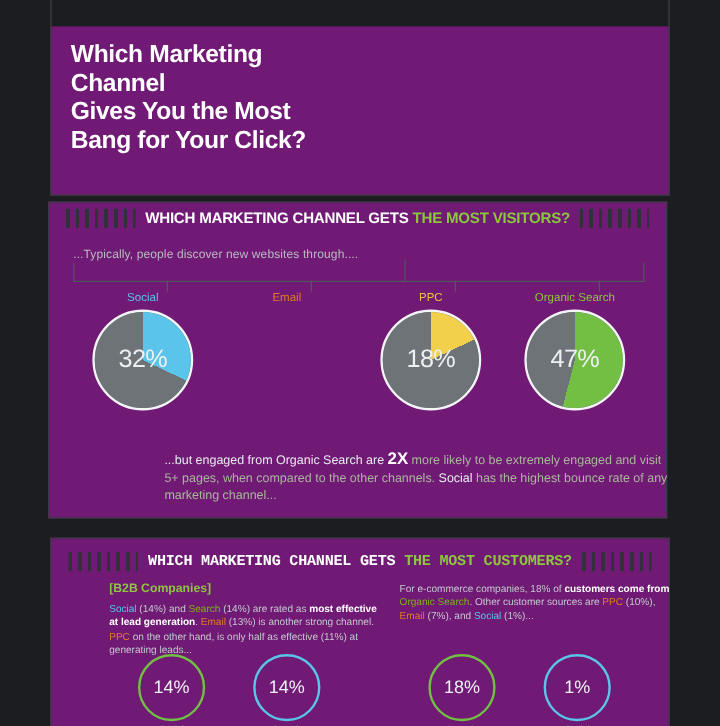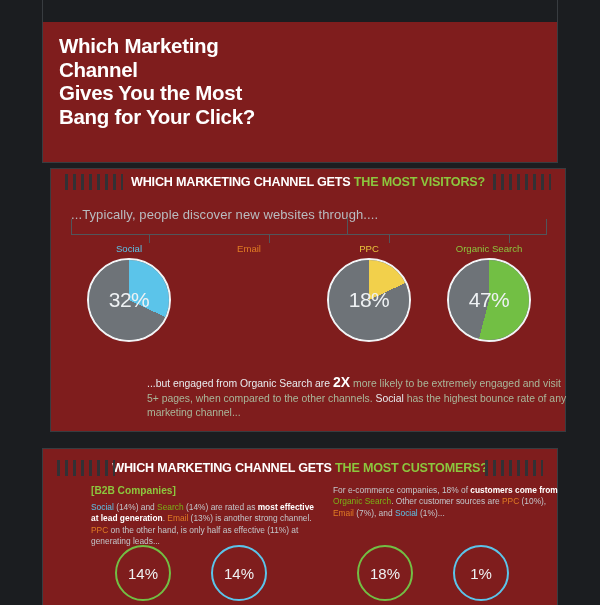--- a/index.html
+++ b/index.html
@@ -8,21 +8,21 @@
     background:#1b1d20;
     font-family:"Liberation Sans",sans-serif;
     color:#e9ecef;
     position:relative;
   }
   .page{position:relative;width:600px;height:605px;background:#1b1d20;}
 
   
   .panel{
     position:absolute;
-    background:#7f1d1d;
+    background:#701a75;
     border:1px solid #383c40;
   }
 
   
   #hero{left:42px;top:22px;width:514px;height:140px;border-top:none;}
   .hero-inner{padding:12px 16px 0 16px;}
   .hero-title{
     font-size:20.5px;line-height:23.5px;font-weight:bold;color:#ffffff;
     letter-spacing:-0.3px;width:215px;float:left;
   }
@@ -45,23 +45,23 @@
   .band-title .grn{color:#8cc63e;}
   .ticks{
     position:absolute;top:5px;height:16px;width:58px;
     background:repeating-linear-gradient(90deg,#2e3236 0 3px,transparent 3px 8px);
     opacity:.95;
   }
   .ticks.l{left:14px;}
   .ticks.r{right:14px;}
 
   
-  #visitors{left:50px;top:168px;width:514px;height:262px;}
+  #visitors{left:40px;top:168px;width:514px;height:262px;}
   .sub-line{
-    font-size:13px;color:#b9bcc0;padding:12px 0 0 20px;letter-spacing:.1px;
+    font-size:10px;color:#b9bcc0;padding:12px 0 0 20px;letter-spacing:.1px;
   }
 
   
   .bracket{position:absolute;left:20px;top:48px;width:476px;height:26px;}
   .bracket .hbar{position:absolute;left:0;top:17px;width:100%;height:1px;background:#51565b;}
   .bracket .stub{position:absolute;top:0;width:1px;height:18px;background:#51565b;}
   .bracket .lcap{position:absolute;left:0;top:2px;width:1px;height:16px;background:#51565b;}
   .bracket .rcap{position:absolute;right:0;top:2px;width:1px;height:16px;background:#51565b;}
   .bracket .drop{position:absolute;top:17px;width:1px;height:9px;background:#51565b;}
 
@@ -187,21 +187,21 @@
       </div>
     </div>
 
     <div class="foot-note">
       <span class="wh">...but engaged from </span><span class="wh">Organic Search</span><span class="wh"> are </span><span class="big">2X</span><span> more likely to be extremely engaged and visit 5+ pages, when compared to the other channels. </span><span class="wh">Social</span><span> has the highest bounce rate of any marketing channel...</span>
     </div>
   </div>
 
   <div class="panel" id="customers">
 
-    <div class="band" style="margin-top:6px;">
+    <div class="band" style="margin-top:6px;font-family:Liberation Mono, monospace;">
       <div class="ticks l"></div>
       <div class="ticks r"></div>
       <div class="band-title">
         <span>WHICH MARKETING CHANNEL GETS </span><span class="grn">THE MOST CUSTOMERS</span><span class="grn">?</span>
       </div>
     </div>
 
     <div class="cust-cols">
       <div class="cust-col" style="left:48px;">
         <div class="cust-head">[B2B Companies]</div>

